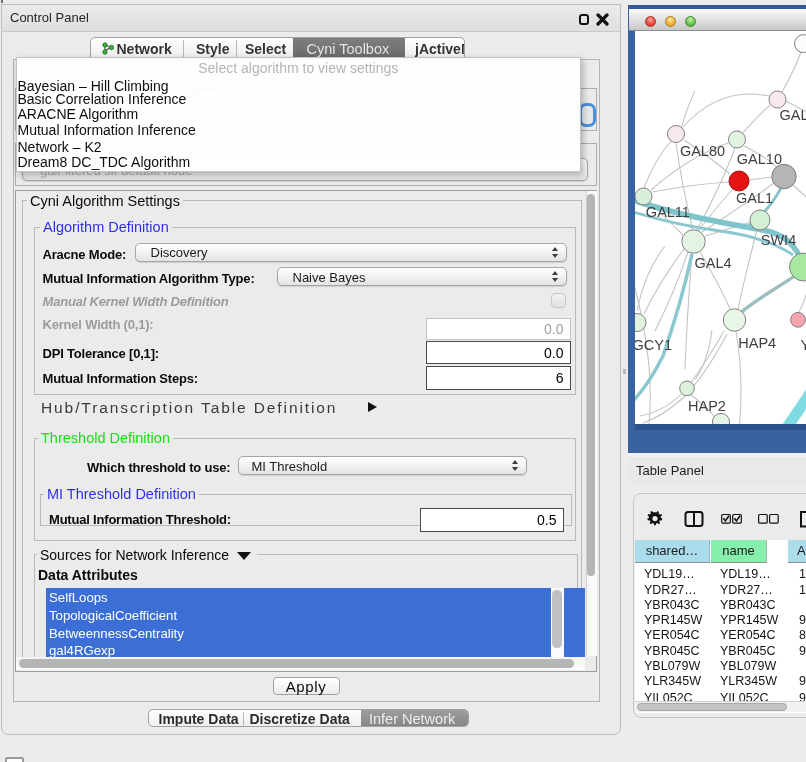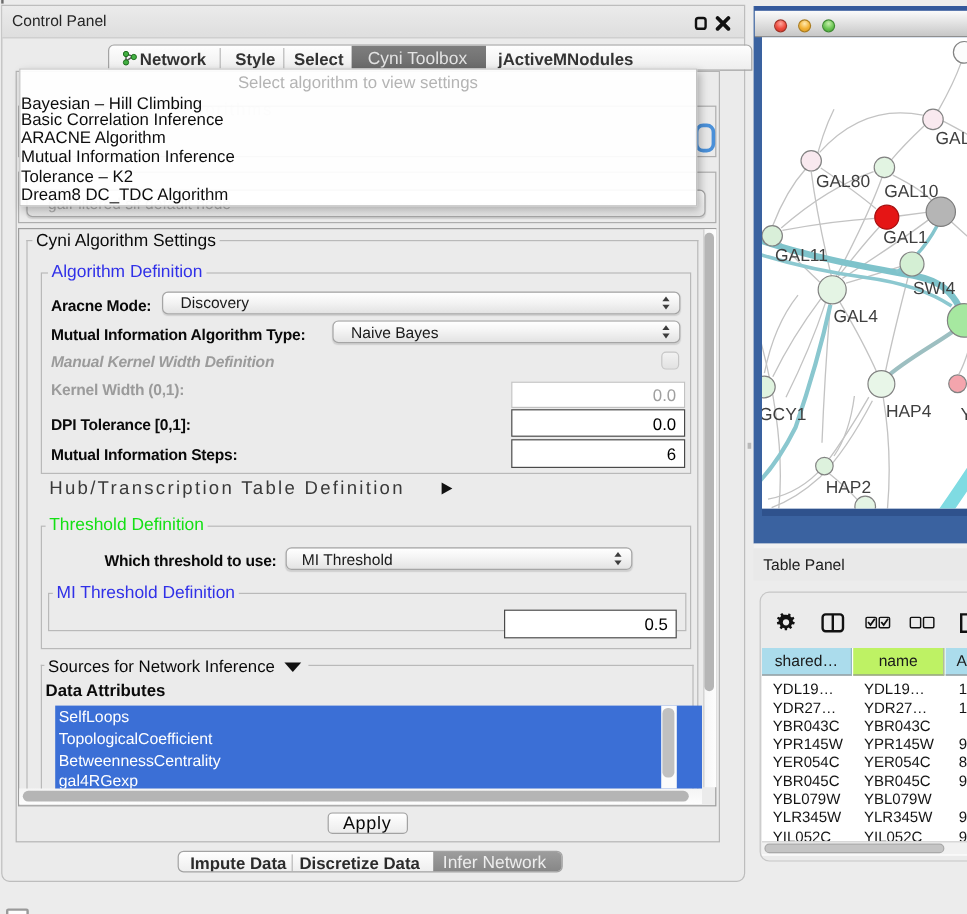--- a/index.html
+++ b/index.html
@@ -28,21 +28,21 @@
 <div class="abs" id="cpwin" style="left:1px; top:4px; width:620px; height:731px; background:#ebebeb; border:1px solid #bdbdbd; border-radius:0 0 7px 7px;">
 
   <div class="abs" style="left:0; top:0; width:100%; height:27px; background:linear-gradient(#ebebeb,#dedede); border-bottom:1px solid #c9c9c9;">
     <div class="abs" style="left:8px; top:5px; font-size:13px; color:#262626;">Control Panel</div>
     <div class="abs" style="left:577px; top:9px; width:10px; height:11px; border:2px solid #111; border-radius:3px;"></div>
     <svg class="abs" style="left:594px; top:8px;" width="13" height="13" viewBox="0 0 13 13">
       <path d="M2 2 L11 11 M11 2 L2 11" stroke="#111" stroke-width="3.2" stroke-linecap="round"></path>
     </svg>
   </div>
 
-  <div class="abs" style="left:88px; top:32px; width:537px; height:22px; border:1px solid #a3a3a3; border-radius:5px 5px 0 0; background:linear-gradient(#fefefe,#eeeeee); overflow:hidden;">
+  <div class="abs" style="left:88px; top:32px; width:375px; height:22px; border:1px solid #a3a3a3; border-radius:5px 5px 0 0; background:linear-gradient(#fefefe,#eeeeee); overflow:hidden;">
     <div class="abs" style="left:0; top:0; width:92px; height:22px;">
       <svg class="abs" style="left:10px; top:4px;" width="14" height="14" viewBox="0 0 14 14">
         <path d="M4 3 L10 5 M4 9 L10 5 M4 3 L4 9" stroke="#555" stroke-width="1.2" fill="none"></path>
         <circle cx="4" cy="3" r="2.2" fill="#43b043" stroke="#1c6b1c" stroke-width="0.8"></circle>
         <circle cx="4" cy="10" r="2.2" fill="#43b043" stroke="#1c6b1c" stroke-width="0.8"></circle>
         <circle cx="10.5" cy="5.5" r="2.2" fill="#43b043" stroke="#1c6b1c" stroke-width="0.8"></circle>
       </svg>
       <div class="abs" style="left:25.5px; top:2.5px; font-size:14px; font-weight:bold; color:#333;">Network</div>
     </div>
     <div class="abs" style="left:92px; top:2px; width:1px; height:18px; background:#b9b9b9;"></div>
@@ -123,20 +123,21 @@
       </div>
       <div class="lbl bold" style="left:86px; top:458.5px;">Which threshold to use:</div>
       <div class="mcombo" style="left:236.5px; top:455px; width:289px; height:19px;">
         <div class="ctext" style="left:13px;">MI Threshold</div>
           <span class="arr up"></span>
           <span class="arr dn"></span>
       </div>
       <div class="group" style="left:39px; top:493px; width:532px; height:32px;">
         <div class="gtitle" style="left:3px; color:#3030e8;">MI Threshold Definition</div>
       </div>
+      <div class="lbl bold" style="left:48px; top:511px;">Mutual Information Threshold:</div>
       <div class="tfield" style="left:418.5px; top:506.5px; width:144px; height:24px; border:1px solid #4a4a4a;">
           <span>0.5</span>
         </div>
 
       <div class="abs" style="left:32.5px; top:553px; width:544.5px; height:340px; border:1px solid #b9b9b9; border-bottom:none;"></div>
       <div class="abs" style="left:36px; top:546px; background:#ebebeb; padding:0 3px 0 3px; font-size:14px; color:#0a0a0a; width:220px;">Sources for Network Inference</div>
       <div class="abs" style="left:236px; top:550.5px; width:0; height:0; border-top:8px solid #111; border-left:7px solid transparent; border-right:7px solid transparent;"></div>
       <div class="abs" style="left:37px; top:565.5px; font-size:14px; font-weight:bold; color:#0a0a0a;">Data Attributes</div>
 
       <div class="abs" style="left:45px; top:586.5px; width:584px; height:100px; background:#3b6fd6;">
@@ -278,21 +279,21 @@
       <g fill="none" stroke="#111" stroke-width="2">
         <path d="M154 2 h7.5 l4.5 4.5 v10 h-12 z"></path>
         <path d="M161 2 v5 h5" stroke-width="1.4"></path>
       </g>
     </svg>
 
     <div class="abs" style="left:1px; top:46px; width:199px; height:173px; background:#fff;">
       <div class="abs" style="left:0; top:0; width:75px; height:23px; background:#abdcec; border-right:1px solid #94b6c2; border-bottom:1px solid #8f8f8f;">
         <div style="text-align:center; font-size:13px; color:#1a1a1a; margin-top:3px;">shared…</div>
       </div>
-      <div class="abs" style="left:76px; top:0; width:76px; height:23px; background:#bef264; border-right:1px solid #b0b0b0; border-bottom:1px solid #8f8f8f;">
+      <div class="abs" style="left:76px; top:0; width:56px; height:23px; background:#86efac; border-right:1px solid #b0b0b0; border-bottom:1px solid #8f8f8f;">
         <div style="text-align:center; font-size:13px; color:#1a1a1a; margin-top:3px;">name</div>
       </div>
       <div class="abs" style="left:153px; top:0; width:47px; height:23px; background:#abdcec; border-bottom:1px solid #8f8f8f;">
         <div style="text-align:left; padding-left:9px; font-size:13px; color:#1a1a1a; margin-top:3px;">A</div>
       </div>
       <div class="abs" style="left:9px; top:27.4px; font-size:12.5px; color:#141414;">YDL19…</div>
       <div class="abs" style="left:85px; top:27.4px; font-size:12.5px; color:#141414;">YDL19…</div>
       <div class="abs" style="left:164px; top:27.4px; font-size:12.5px; color:#141414;">13</div>
       <div class="abs" style="left:9px; top:42.6px; font-size:12.5px; color:#141414;">YDR27…</div>
       <div class="abs" style="left:85px; top:42.6px; font-size:12.5px; color:#141414;">YDR27…</div>
@@ -324,19 +325,19 @@
 </div>
 
 <div class="abs" style="left:70px; top:83px; font-size:14px; letter-spacing:1.5px; color:rgba(90,90,90,0.20);">Inference Algorithms</div>
 
 <div class="abs" style="left:16px; top:57px; width:564.5px; height:115px; background:rgba(255,255,255,0.93); border:1px solid #c3c3c3; box-shadow:2px 3px 7px rgba(0,0,0,0.28);">
   <div class="abs" style="left:0; top:1.5px; width:100%; text-align:center; font-size:14px; color:#b4b4b4;">Select algorithm to view settings</div>
   <div class="abs" style="left:0.5px; top:19.8px; font-size:14px; color:#0d0d0d;">Bayesian – Hill Climbing</div>
   <div class="abs" style="left:0.5px; top:33px; font-size:14px; color:#0d0d0d;">Basic Correlation Inference</div>
   <div class="abs" style="left:0.5px; top:48.3px; font-size:14px; font-weight:normal; color:#0d0d0d;">ARACNE Algorithm</div>
   <div class="abs" style="left:0.5px; top:64.4px; font-size:14px; color:#0d0d0d;">Mutual Information Inference</div>
-  <div class="abs" style="left:0.5px; top:80.5px; font-size:14px; color:#0d0d0d;">Tolerance – K2</div>
+  <div class="abs" style="left:0.5px; top:80.5px; font-size:14px; color:#0d0d0d;">Network – K2</div>
   <div class="abs" style="left:0.5px; top:95.9px; font-size:14px; color:#0d0d0d;">Dream8 DC_TDC Algorithm</div>
 </div>
 
 <div class="abs" style="left:1px; top:0; width:2px; height:3px; background:#6a6a6a;"></div>
 <div class="abs" style="left:622.5px; top:369px; width:3px; height:5px; background:#b9b9b9;"></div>
 <div class="abs" style="left:5px; top:757px; width:19px; height:10px; border:2px solid #9a9a9a; border-radius:2px; background:#fdfdfd;"></div>
 
 </body></html>

